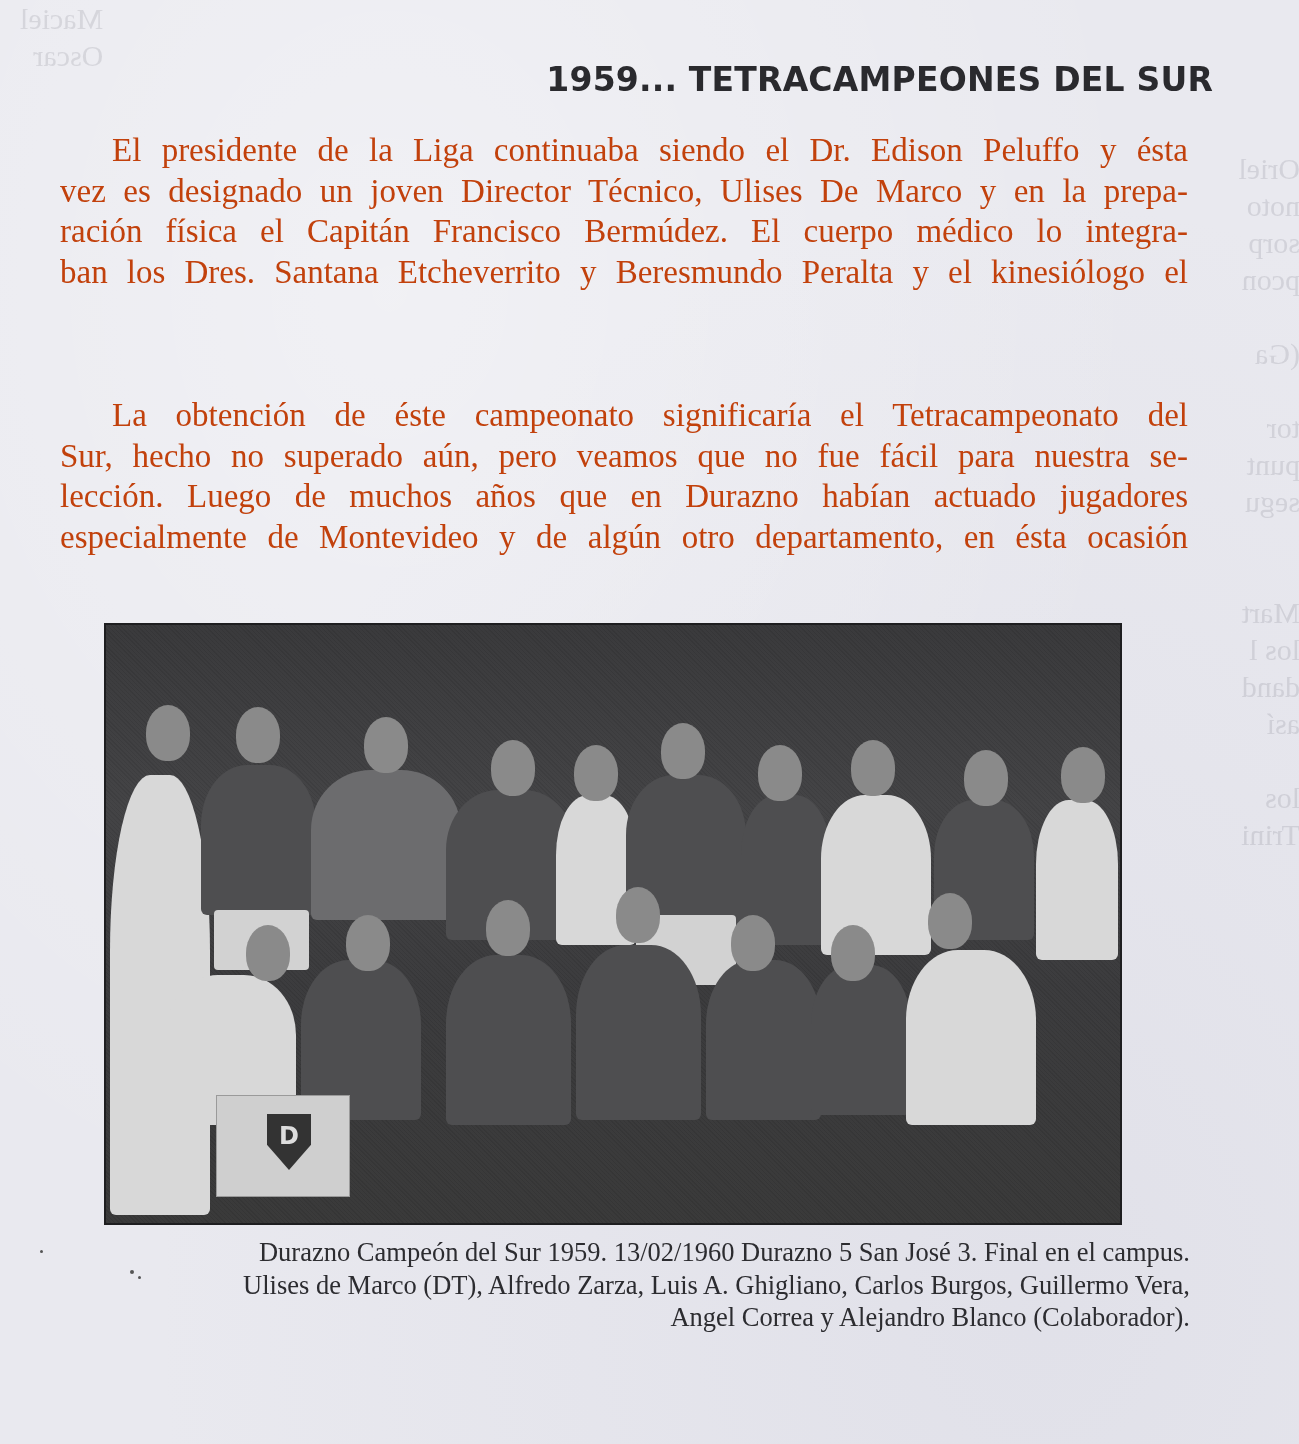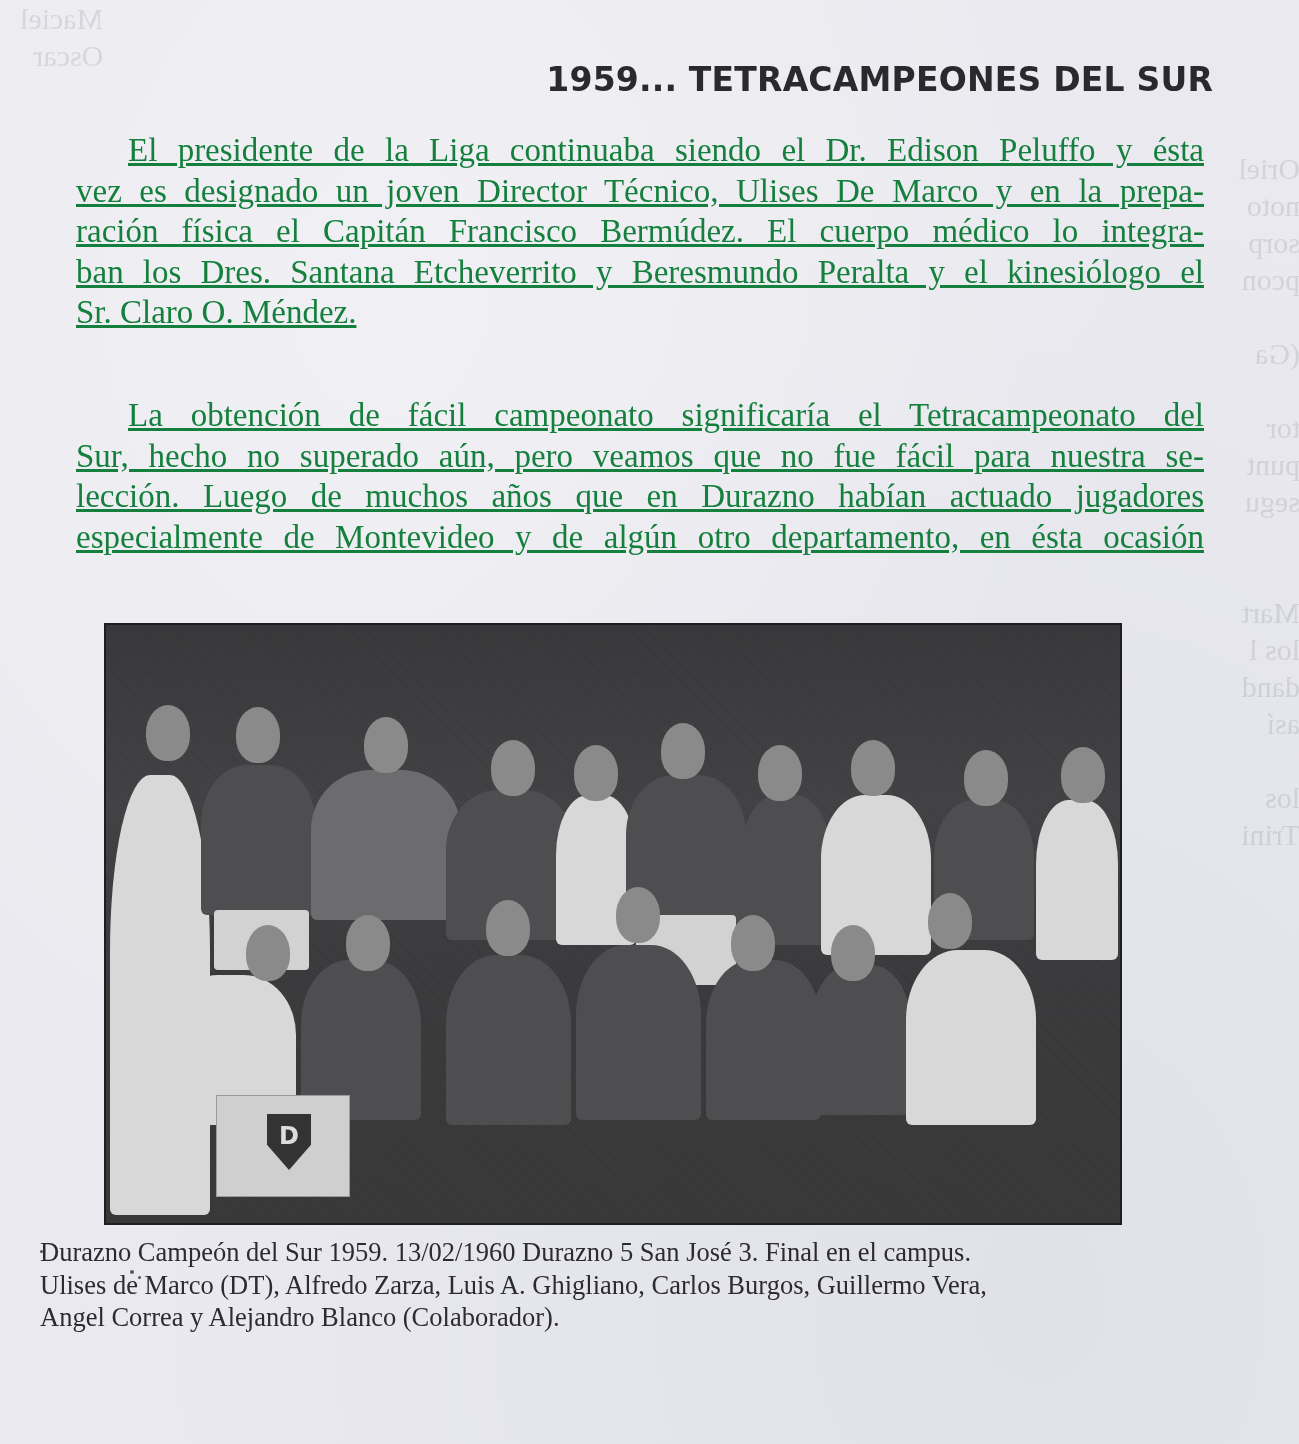--- a/index.html
+++ b/index.html
@@ -18,23 +18,23 @@
       white-space: pre; transform: scaleX(-1); pointer-events: none;
     }
     .bleed-left { left: 20px; top: 0px; }
     .bleed-right { left: 1140px; top: 150px; width: 160px; overflow: hidden; }
     .title {
       position: absolute; top: 38px; left: 0; width: 1213px; text-align: right;
       font-family: "DejaVu Sans", "Liberation Sans", sans-serif; font-weight: bold;
       font-size: 33px; letter-spacing: 0.2px; color: #2a2a2e;
     }
     .para {
-      position: absolute; left: 76px; width: 1128px;
+      position: absolute; left: 60px; width: 1128px;
       font-family: "Liberation Serif", serif; font-size: 33px; line-height: 40.6px;
-      text-align: justify; color: #15803d; text-decoration: underline;
+      text-align: justify; color: #c2410c;
     }
     .para .line { display: block; text-align: justify; text-align-last: justify; height: 40.6px; white-space: nowrap; }
     .para .line.last { text-align-last: left; }
     .para .line.indent { padding-left: 52px; }
     .p1 { top: 130px; }
     .p2 { top: 395px; }
     .photo {
       position: absolute; left: 104px; top: 623px; width: 1014px; height: 598px;
       border: 2px solid #1e1e20;
       background:
@@ -51,21 +51,21 @@
       position: absolute; left: 110px; top: 470px; width: 132px; height: 100px;
       background: #cfcfcf; border: 1px solid #9a9a9a;
     }
     .crest {
       position: absolute; left: 50px; top: 18px; width: 44px; height: 56px;
       background: #333; clip-path: polygon(0 0, 100% 0, 100% 55%, 50% 100%, 0 55%);
       color: #ddd; font-family: "DejaVu Sans", sans-serif; font-weight: bold;
       font-size: 24px; text-align: center; line-height: 44px;
     }
     .caption {
-      position: absolute; top: 1236px; left: 40px; width: 1150px; text-align: left;
+      position: absolute; top: 1236px; left: 40px; width: 1150px; text-align: right;
       font-family: "Liberation Serif", serif; font-size: 26.5px; line-height: 32.5px; color: #2c2c30;
     }
     .caption .cl { display: block; white-space: nowrap; }
     .speck { position: absolute; width: 4px; height: 4px; border-radius: 50%; background: #555; }
   </style>
 </head>
 <body>
 
 <div class="bleed bleed-left">Maciel
 Oscar</div>
@@ -89,25 +89,24 @@
 los
 Trini</div>
 
 <h1 class="title">1959... TETRACAMPEONES DEL SUR</h1>
 
 <div class="para p1">
   <span class="line indent">El presidente de la Liga continuaba siendo el Dr. Edison Peluffo y ésta</span>
   <span class="line">vez es designado un joven Director Técnico, Ulises De Marco y en la prepa-</span>
   <span class="line">ración física el Capitán Francisco Bermúdez. El cuerpo médico lo integra-</span>
   <span class="line">ban los Dres. Santana Etcheverrito y Beresmundo Peralta y el kinesiólogo el</span>
-  <span class="line last">Sr. Claro O. Méndez.</span>
 </div>
 
 <div class="para p2">
-  <span class="line indent">La obtención de fácil campeonato significaría el Tetracampeonato del</span>
+  <span class="line indent">La obtención de éste campeonato significaría el Tetracampeonato del</span>
   <span class="line">Sur, hecho no superado aún, pero veamos que no fue fácil para nuestra se-</span>
   <span class="line">lección. Luego de muchos años que en Durazno habían actuado jugadores</span>
   <span class="line">especialmente de Montevideo y de algún otro departamento, en ésta ocasión</span>
 </div>
 
 <div class="photo" title="Black and white team photo of Durazno football squad, 1959">
 
   <div class="person shirt-white" style="left:4px;top:150px;width:100px;height:440px;"></div>
   <div class="head" style="left:40px;top:80px;"></div>
   <div class="person shirt-dark" style="left:95px;top:140px;width:115px;height:150px;"></div>

